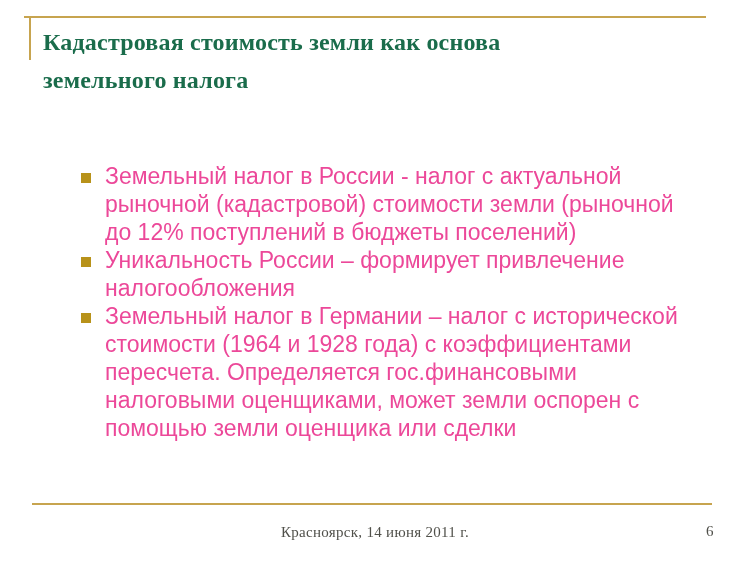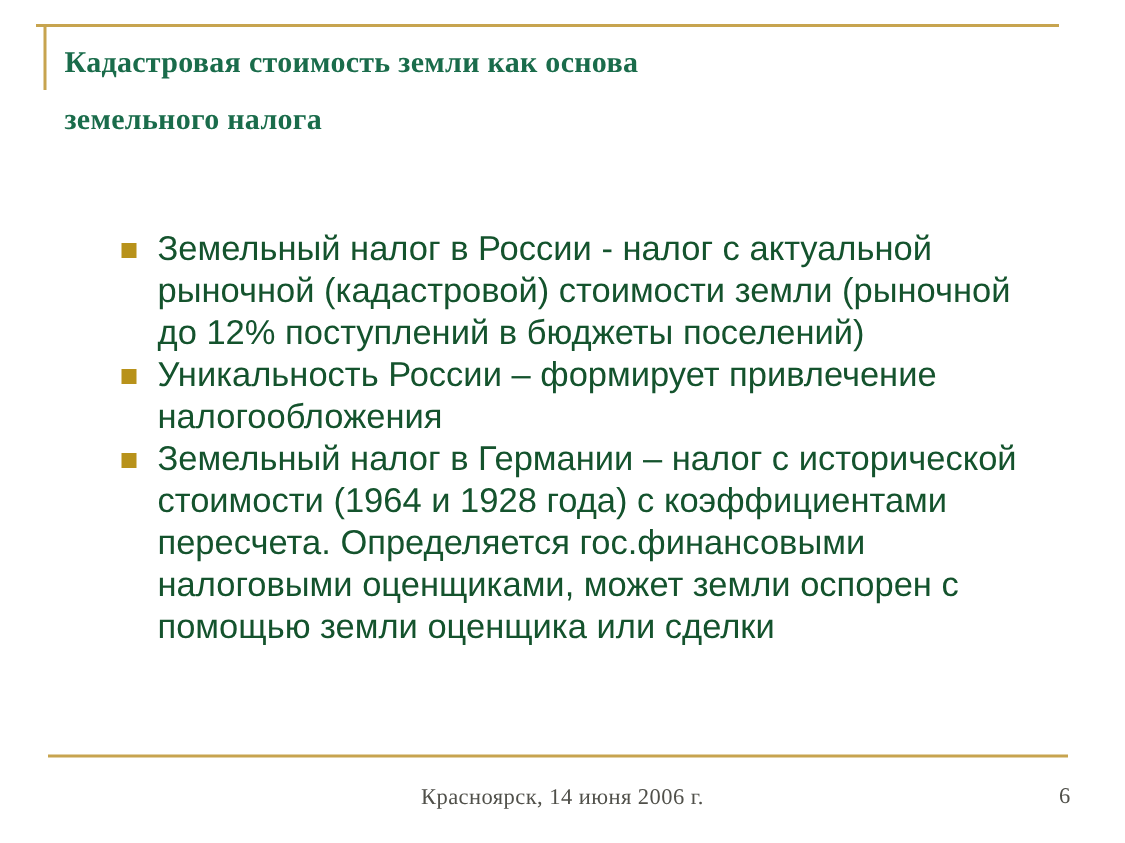--- a/index.html
+++ b/index.html
@@ -18,29 +18,29 @@
   }
   .rule-left{
     position:absolute;left:29px;top:16px;width:2px;height:44px;
     background:#C7A44F;
   }
   
   .title{
     position:absolute;left:43px;top:23px;
     font-family:"Liberation Serif","DejaVu Serif",serif;
     font-weight:bold;
-    font-size:20px;line-height:38px;
+    font-size:24px;line-height:38px;
     color:#1A6C4B;
     letter-spacing:0.2px;
   }
   .title .tline{display:block;white-space:nowrap;}
   
   .body{
-    position:absolute;left:80px;top:151px;width:640px;
-    color:#14532d;
+    position:absolute;left:80px;top:162px;width:640px;
+    color:#ec4899;
   }
   .bullet-item{
     position:relative;
     padding-left:25px;
     font-size:23px;line-height:28px;
   }
   .bullet-sq{
     position:absolute;left:1px;top:11px;
     width:10px;height:10px;
     background:#B8921A;
@@ -106,17 +106,17 @@
         <span class="bl">пересчета. Определяется гос.финансовыми</span>
         <span class="bl">налоговыми оценщиками, может земли оспорен с</span>
         <span class="bl">помощью земли оценщика или сделки</span>
       </div>
     </div>
 
   </div>
 
   <div class="rule-bottom"></div>
 
-  <div class="footer-date">Красноярск, 14 июня 2006 г.</div>
+  <div class="footer-date">Красноярск, 14 июня 2011 г.</div>
 
   <div class="page-number">6</div>
 
 </div>
 
 </body></html>

